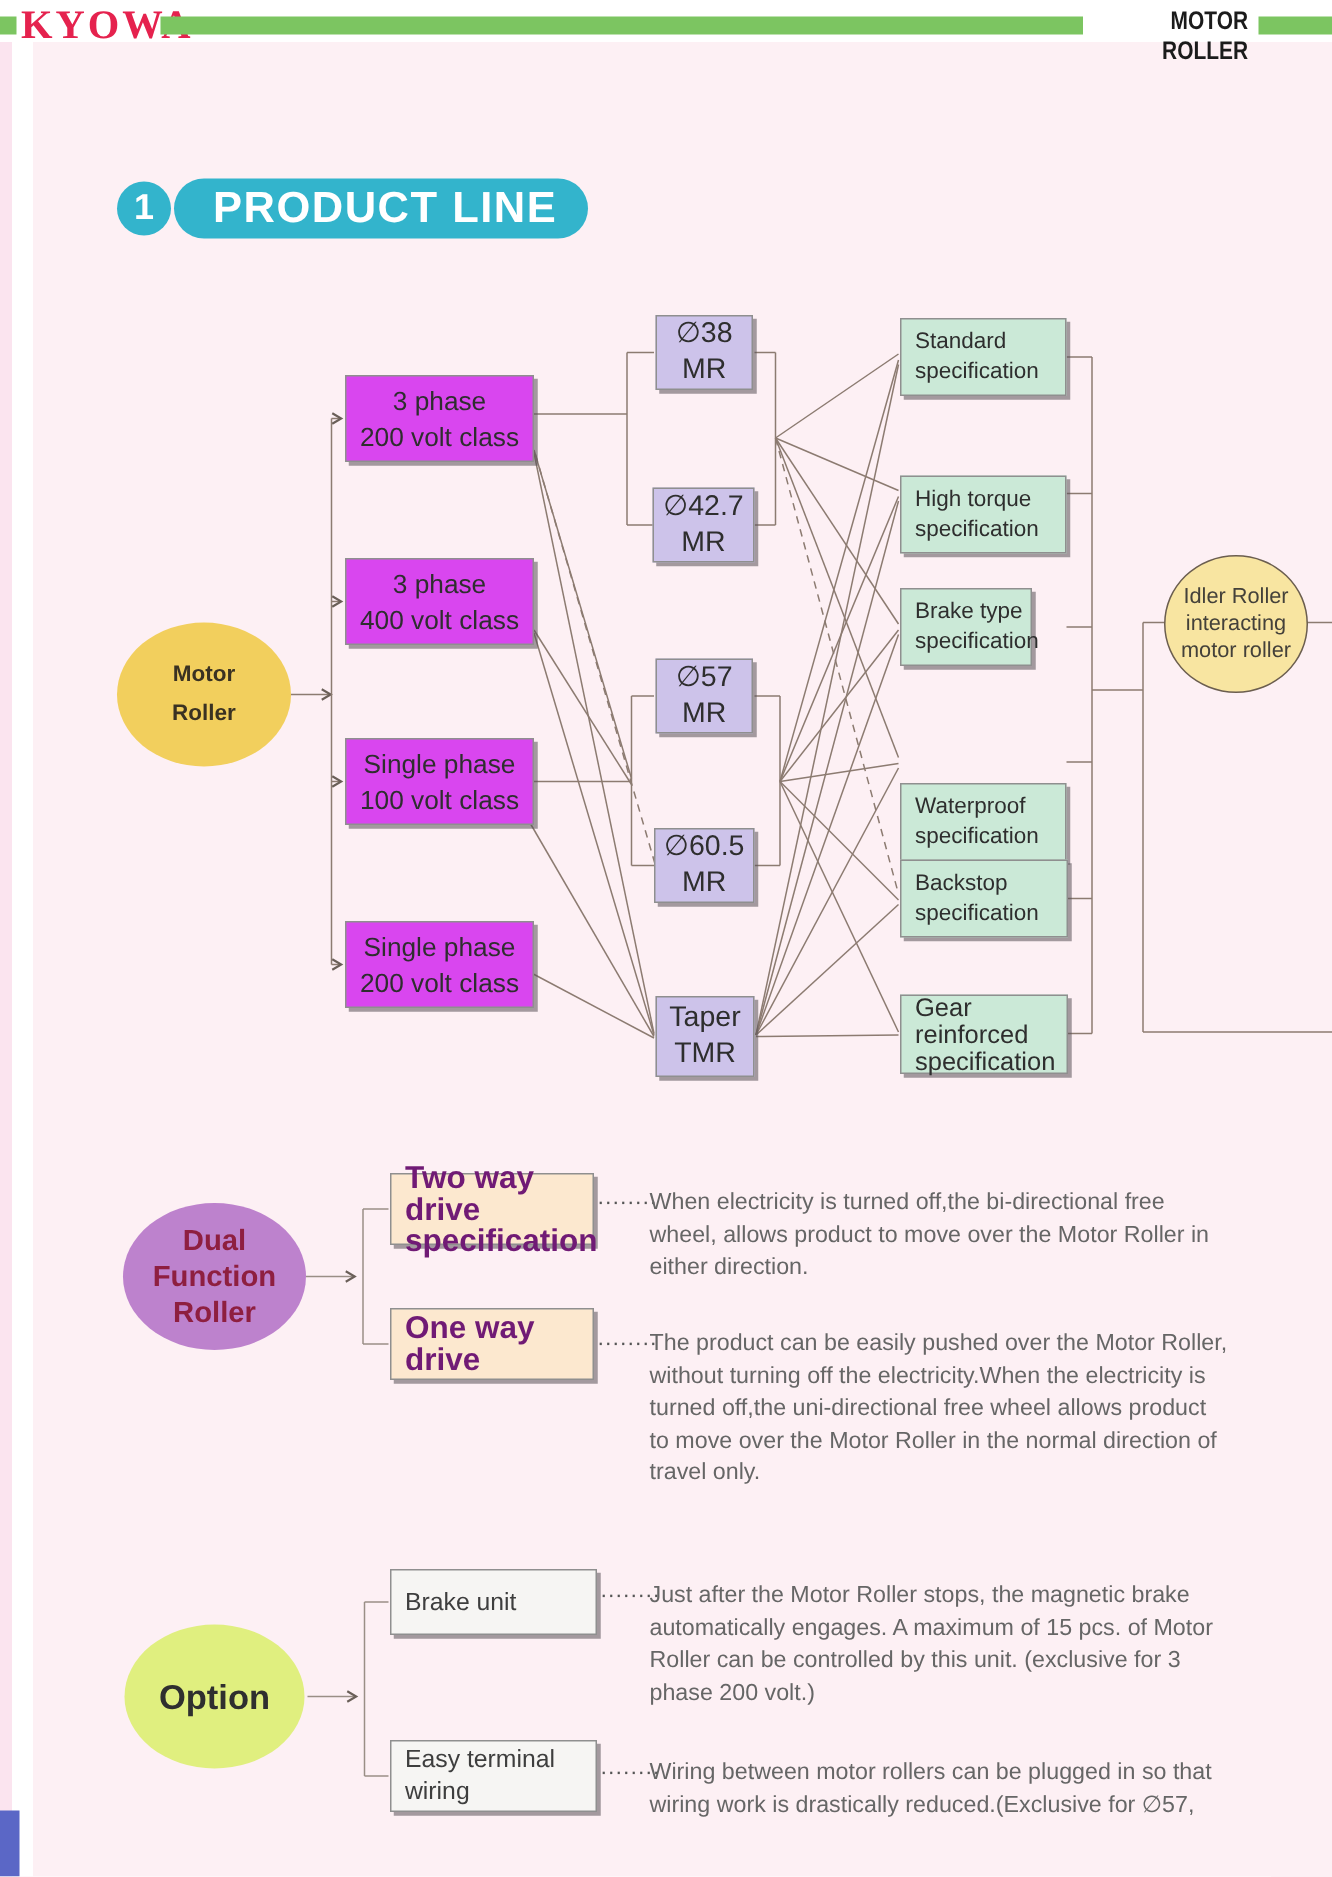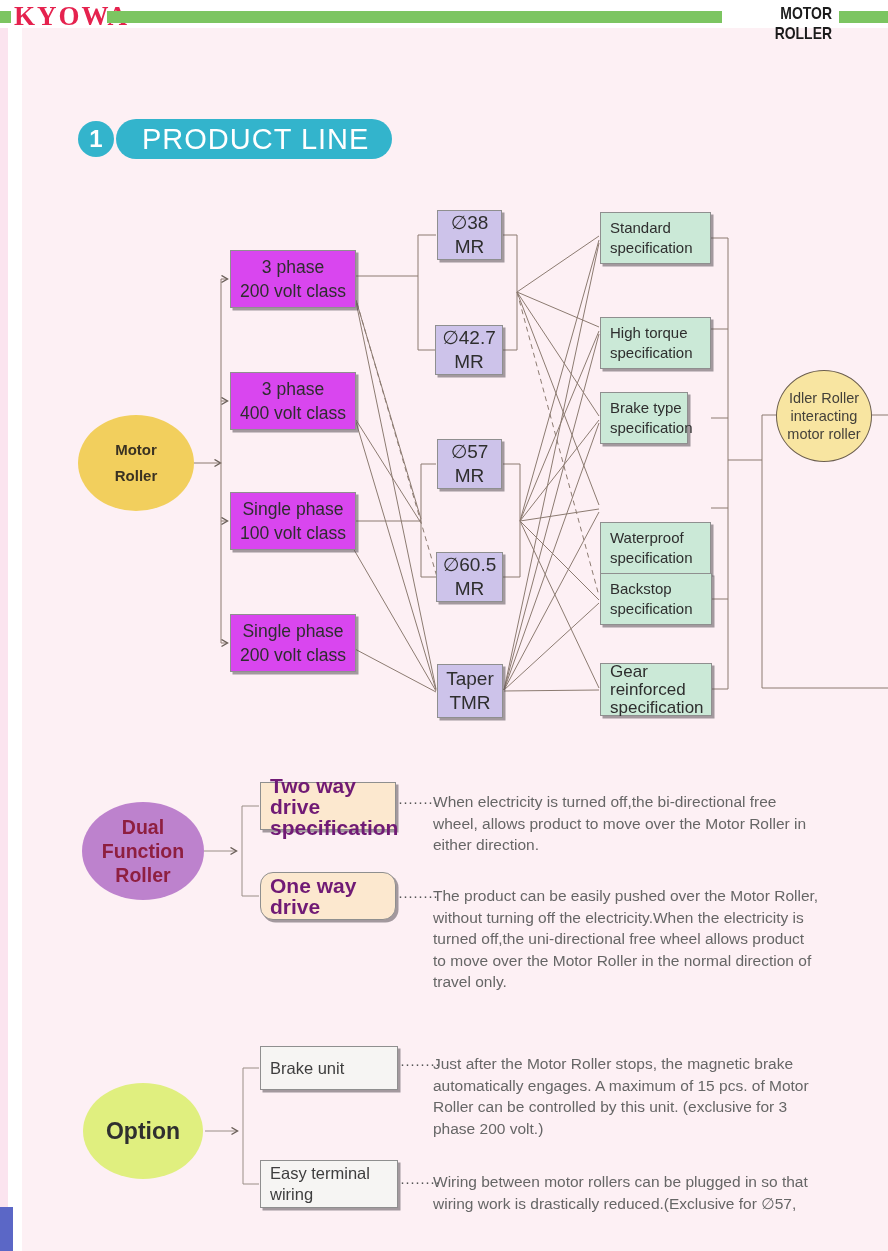--- a/index.html
+++ b/index.html
@@ -18,21 +18,21 @@
     font-weight:bold;font-size:27px;color:#e5224e;letter-spacing:2px;}
   .green-bar-long{position:absolute;left:107px;top:11px;width:615px;height:12px;background:#7cc561;}
   .page-label{position:absolute;left:720px;top:4px;width:112px;text-align:right;font-weight:bold;
     font-size:17px;color:#1b1b1b;transform:scaleX(.82);transform-origin:right;}
   .green-bar-right{position:absolute;left:839px;top:11px;width:49px;height:12px;background:#7cc561;}
 
   
   .title-num{position:absolute;left:78px;top:121px;width:36px;height:36px;border-radius:50%;
     background:#33b4cc;color:#fff;font-weight:bold;font-size:24px;text-align:center;line-height:36px;}
   .title-pill{position:absolute;left:116px;top:119px;width:276px;height:40px;border-radius:21px;
-    background:#33b4cc;color:#fff;font-weight:normal;font-size:29px;line-height:40px;
+    background:#33b4cc;color:#fff;font-weight:bold;font-size:29px;line-height:40px;
     padding-left:26px;box-sizing:border-box;letter-spacing:1px;}
 
   
   .box{position:absolute;border:1px solid #8f8f8f;box-shadow:2.5px 2.5px 0 rgba(90,82,88,.55);
     display:flex;align-items:center;justify-content:center;text-align:center;
     white-space:pre-line;color:#2e2e2e;box-sizing:border-box;}
   .box.left{justify-content:flex-start;text-align:left;padding-left:9px;}
   .cyan{background:#d946ef;font-size:17.5px;line-height:24px;}
   .purple{background:#cdc3ea;font-size:19px;line-height:24px;}
   .green{background:#cbe9d7;font-size:15px;line-height:20px;}
@@ -175,21 +175,21 @@
 Function
 Roller</div>
 
 <div class="box peach left" style="left:260px;top:782px;width:136px;height:48px;">Two way drive
 specification</div>
 <div class="dots" style="left:398px;top:793px;">········</div>
 <div class="desc" style="left:433px;top:791px;">When electricity is turned off,the bi-directional free
 wheel, allows product to move over the Motor Roller in
 either direction.</div>
 
-<div class="box peach left" style="left:260px;top:872px;width:136px;height:48px;border-radius:13px;">One way drive</div>
+<div class="box peach left" style="left:260px;top:872px;width:136px;height:48px;">One way drive</div>
 <div class="dots" style="left:398px;top:887px;">········</div>
 <div class="desc" style="left:433px;top:885px;">The product can be easily pushed over the Motor Roller,
 without turning off the electricity.When the electricity is
 turned off,the uni-directional free wheel allows product
 to move over the Motor Roller in the normal direction of
 travel only.</div>
 
 <div class="ellipse" style="left:83px;top:1083px;width:120px;height:96px;background:#e0ef7f;font-size:23px;color:#2f2f2f;">Option</div>
 
 <div class="box white left" style="left:260px;top:1046px;width:138px;height:44px;">Brake unit</div>

